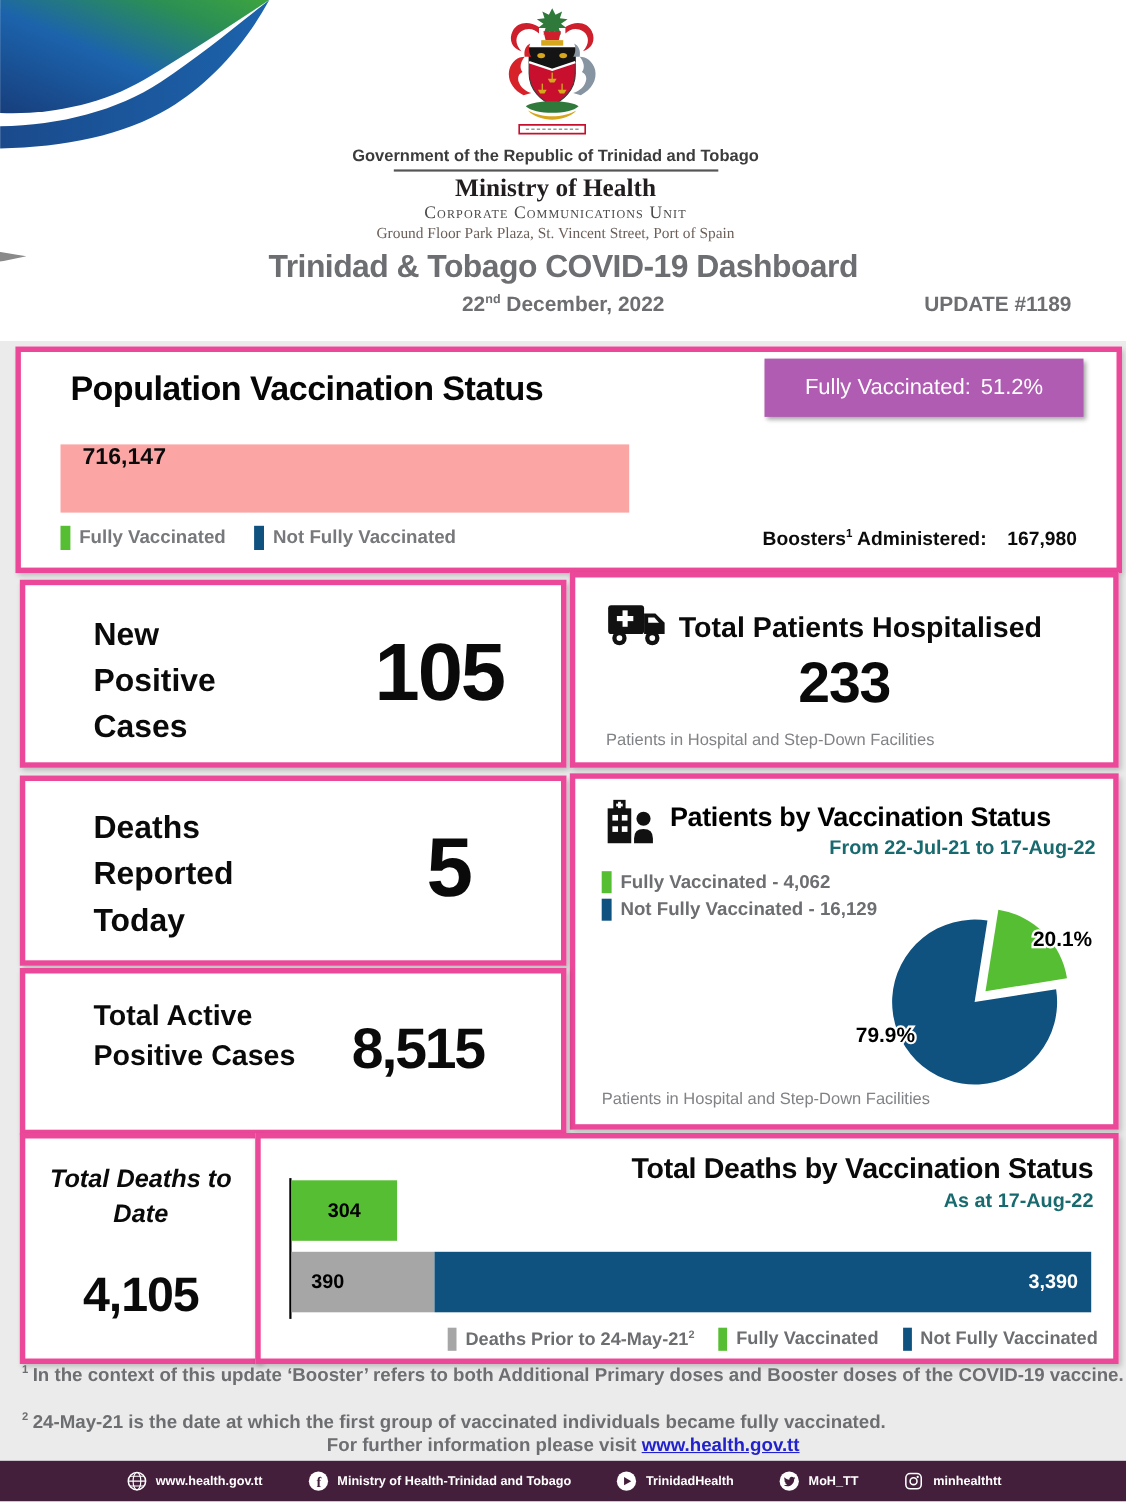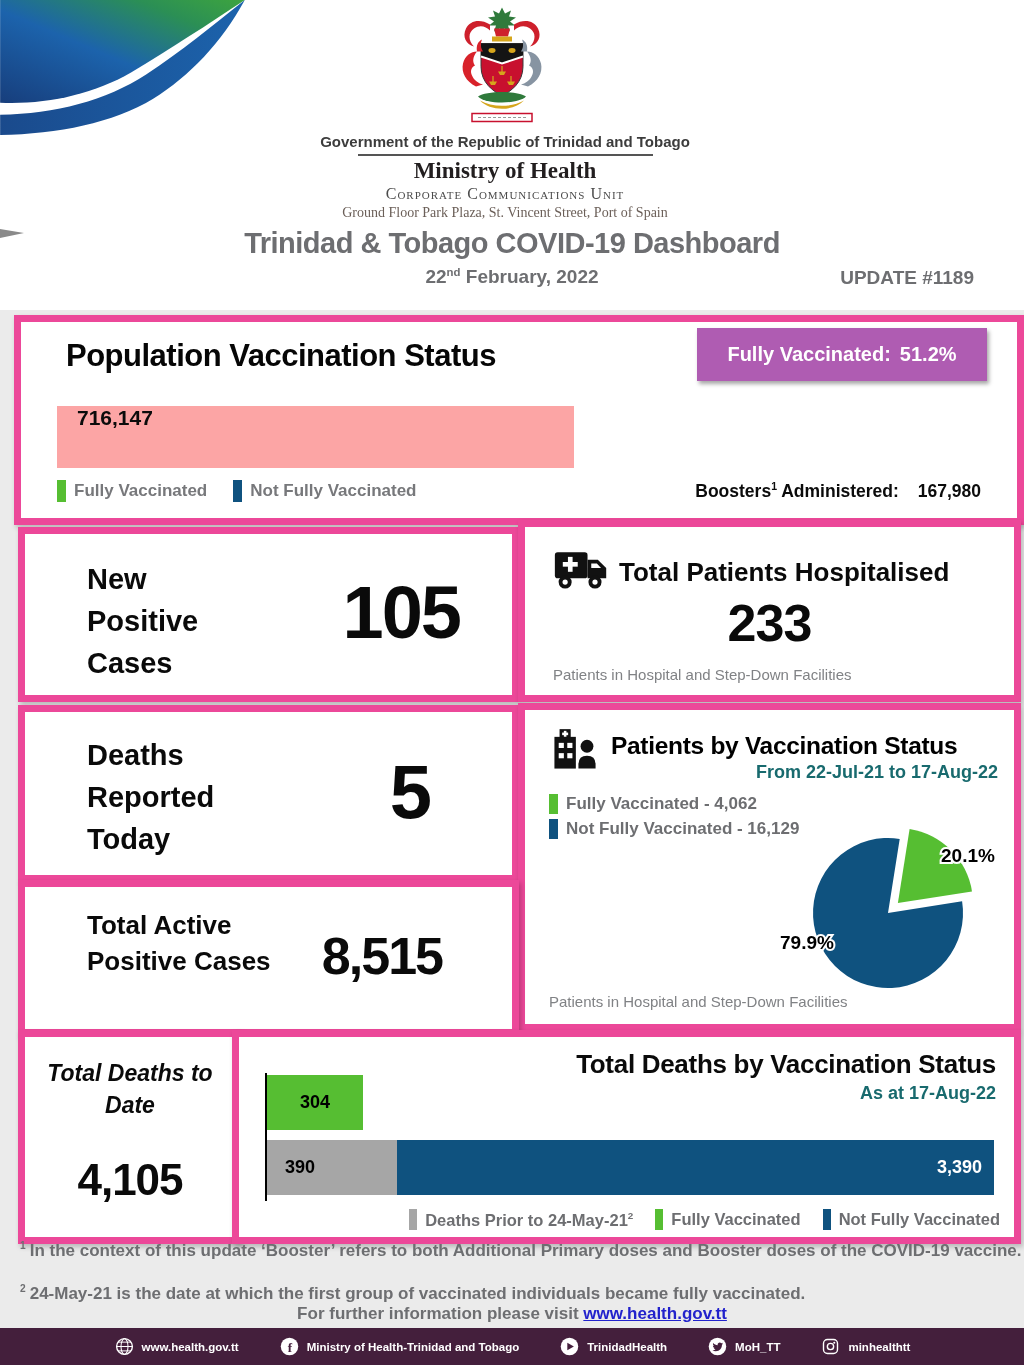--- a/index.html
+++ b/index.html
@@ -18,28 +18,28 @@
   .unit{position:absolute;top:185px;width:100%;font-family:"Liberation Serif",serif;
         font-variant:small-caps;letter-spacing:1px;font-size:16px;color:#4b4b4b;}
   .address{position:absolute;top:205px;width:100%;font-family:"Liberation Serif",serif;
            font-size:14px;color:#6b5f58;}
   .main-title{position:absolute;top:227px;left:0;width:1024px;text-align:center;
               font-size:29px;font-weight:bold;color:#6D6E71;letter-spacing:-.5px;}
   .date-line{position:absolute;top:266px;left:0;width:1024px;text-align:center;
              font-size:19px;font-weight:bold;color:#6D6E71;}
   .update{position:absolute;top:267px;right:50px;font-size:19px;font-weight:bold;color:#6D6E71;}
   sup{font-size:60%;}
-  .card{position:absolute;background:#fff;border:7px solid #ec4899;
+  .card{position:absolute;background:#fff;border:5px solid #ec4899;
         box-shadow:2px 3px 5px rgba(0,0,0,.22);}
   
   .vacc{left:14px;top:315px;width:996px;height:196px;}
   .vacc-title{position:absolute;left:45px;top:16px;font-size:31px;font-weight:bold;color:#060606;letter-spacing:-.5px;}
   .badge{position:absolute;right:30px;top:6px;width:290px;height:53px;background:#AF5CB2;
          box-shadow:2px 3px 4px rgba(0,0,0,.35);display:flex;align-items:center;justify-content:center;
-         gap:9px;color:#fff;font-size:20px;font-weight:bold;}
+         gap:9px;color:#fff;font-size:20px;font-weight:normal;}
   .stackbar{position:absolute;left:36px;right:36px;top:84px;height:62px;display:flex;}
   .seg-green{width:56%;background:#fca5a5;display:flex;align-items:flex-start;padding-left:20px;
              font-size:21px;font-weight:bold;color:#0b0b0b;box-sizing:border-box;}
   .seg-blue{flex:1;background:#0F527F;display:flex;align-items:center;justify-content:flex-end;
             gap:34px;padding-right:12px;box-sizing:border-box;color:#fff;}
   .seg-blue .val{font-size:21px;font-weight:bold;}
   .seg-note{font-size:13px;line-height:1.2;text-align:right;font-weight:normal;}
   .vacc-legend{position:absolute;left:36px;right:36px;top:158px;display:flex;align-items:center;}
   .chip{display:inline-block;width:9px;height:22px;margin-right:8px;vertical-align:middle;}
   .leg-item{display:flex;align-items:center;margin-right:26px;font-size:17px;font-weight:bold;color:#77787B;}
@@ -162,21 +162,21 @@
 
     <div class="hdr-text">
       <div class="gov-line">Government of the Republic of Trinidad and Tobago</div>
       <div class="gov-rule"></div>
       <div class="ministry">Ministry of Health</div>
       <div class="unit">Corporate Communications Unit</div>
       <div class="address">Ground Floor Park Plaza, St. Vincent Street, Port of Spain</div>
     </div>
 
     <div class="main-title">Trinidad &amp; Tobago COVID-19 Dashboard</div>
-    <div class="date-line"><span>22</span><sup>nd</sup><span> February, 2022</span></div>
+    <div class="date-line"><span>22</span><sup>nd</sup><span> December, 2022</span></div>
     <div class="update">UPDATE #1189</div>
   </div>
 
   <div class="card vacc">
     <div class="vacc-title">Population Vaccination Status</div>
     <div class="badge">
       <span>Fully Vaccinated:</span>
       <span>51.2%</span>
     </div>
     <div class="stackbar">

